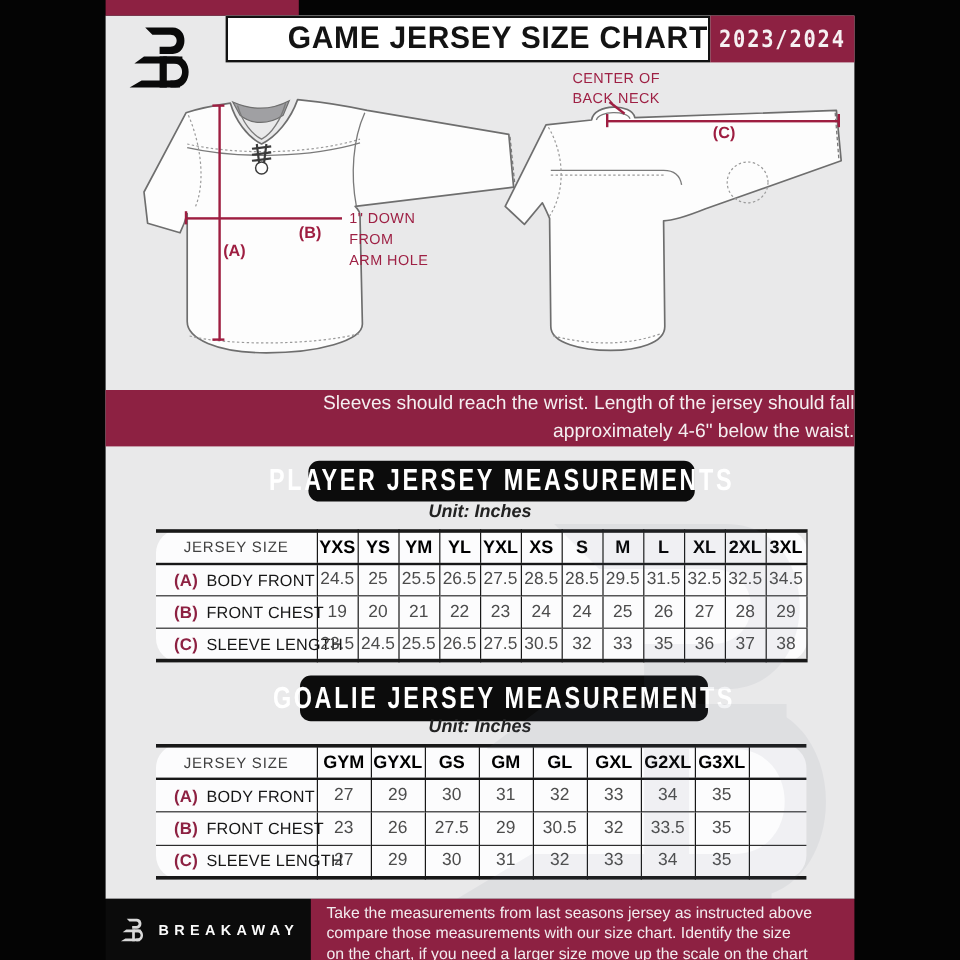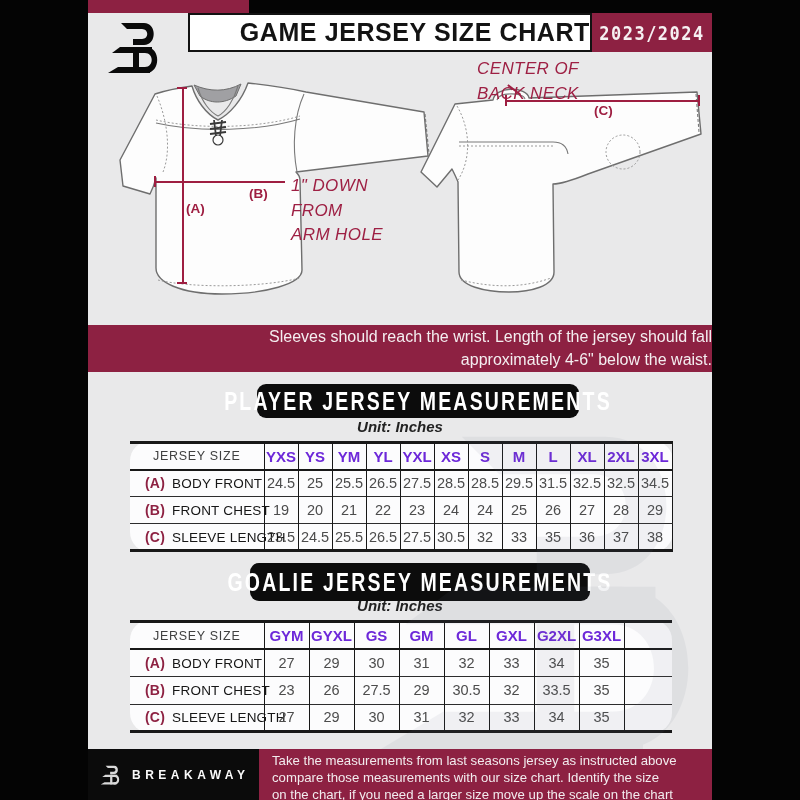--- a/index.html
+++ b/index.html
@@ -17,39 +17,39 @@
   .season-box span{font-family:"DejaVu Sans Mono",monospace;font-weight:bold;font-size:17px;
                    letter-spacing:1.5px;color:#f6f0f2;transform:scaleY(1.15);}
   
   svg.jersey{overflow:visible;}
   .j-outline{fill:#fdfdfd;stroke:#6e6e6e;stroke-width:1.4;stroke-linejoin:round;}
   .j-line{fill:none;stroke:#7a7a7a;stroke-width:1.1;}
   .j-stitch{fill:none;stroke:#9a9a9a;stroke-width:1;stroke-dasharray:2 2;}
   .j-dark{fill:#a0a0a3;stroke:#6e6e6e;stroke-width:1;}
   .mline{background:#9e1e41;}
   .mlabel{color:#9e1e41;font-weight:bold;font-size:13.5px;}
-  .anno{color:#9e2044;font-style:italic;font-size:17px;line-height:1.45;letter-spacing:.4px;font-weight:500;}
+  .anno{color:#9e2044;font-size:12px;line-height:1.45;letter-spacing:.4px;font-weight:500;}
   
   .banner{left:88px;top:325px;width:624px;height:47px;background:#8d2142;display:flex;flex-direction:column;
           align-items:flex-end;justify-content:center;color:#f4eef0;font-size:16px;line-height:1.42;}
   
   .pill{background:#0c0c0c;border-radius:9px;display:flex;align-items:center;justify-content:center;margin-left:20px;}
   .pill span{color:#fff;font-weight:bold;font-size:19.5px;letter-spacing:2.2px;transform:scaleY(1.3);white-space:nowrap;}
   .unit{width:624px;left:88px;text-align:center;font-style:italic;font-size:15px;color:#222;font-weight:bold;}
   
   table.size-table{position:absolute;left:130px;width:542px;border-collapse:collapse;table-layout:fixed;
                    background:#fcfcfd;border-top:3px solid #181818;border-bottom:3px solid #181818;border-radius:20px;}
   .size-table thead tr{border-bottom:2.5px solid #181818;}
   .size-table tbody tr{border-top:1.3px solid #2d2d2d;}
   .size-table tbody tr:first-child{border-top:none;}
   .size-table th,.size-table td{padding:0;text-align:center;}
   .size-table tr{height:27px;}
   .g-table tr{height:27.5px;}
   .size-table th.corner{font-size:12.5px;color:#414141;letter-spacing:.7px;font-weight:normal;}
-  .size-table th.size{font-weight:bold;color:#6d28d9;font-size:15px;}
+  .size-table th.size{font-weight:bold;color:#000000;font-size:15px;}
   .size-table td.val{font-size:14.5px;color:#4c4c4c;}
   .size-table .vline{border-left:1.7px solid #181818;}
   .p-table{border-right:1.7px solid #181818;}
   .size-table td.rowlabel{text-align:left;padding-left:15px;font-size:13.5px;color:#161616;letter-spacing:.2px;font-weight:500;white-space:nowrap;}
   .size-table .rowkey{color:#8d2142;font-weight:bold;margin-right:7px;font-size:14px;}
   
   .f-black{left:88px;top:749px;width:171px;height:51px;background:#0b0b0b;display:flex;align-items:center;padding-left:12px;box-sizing:border-box;gap:8px;}
   .f-brand{color:#fafafa;font-size:12px;font-weight:bold;letter-spacing:4.5px;white-space:nowrap;}
   .f-maroon{left:259px;top:749px;width:453px;height:51px;background:#8d2142;color:#f2ebee;
             font-size:13.2px;line-height:1.27;padding:4px 0 0 13px;box-sizing:border-box;}

